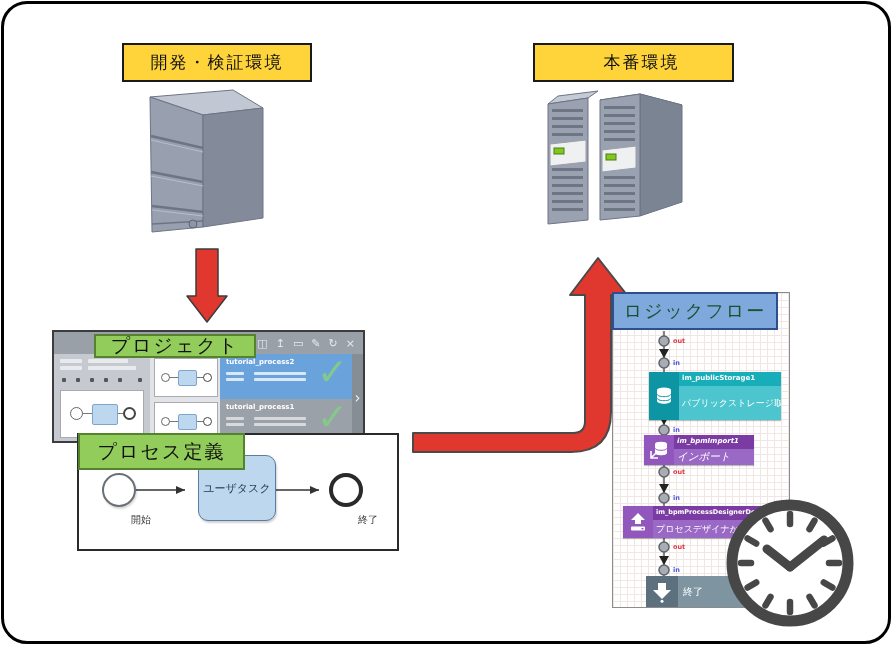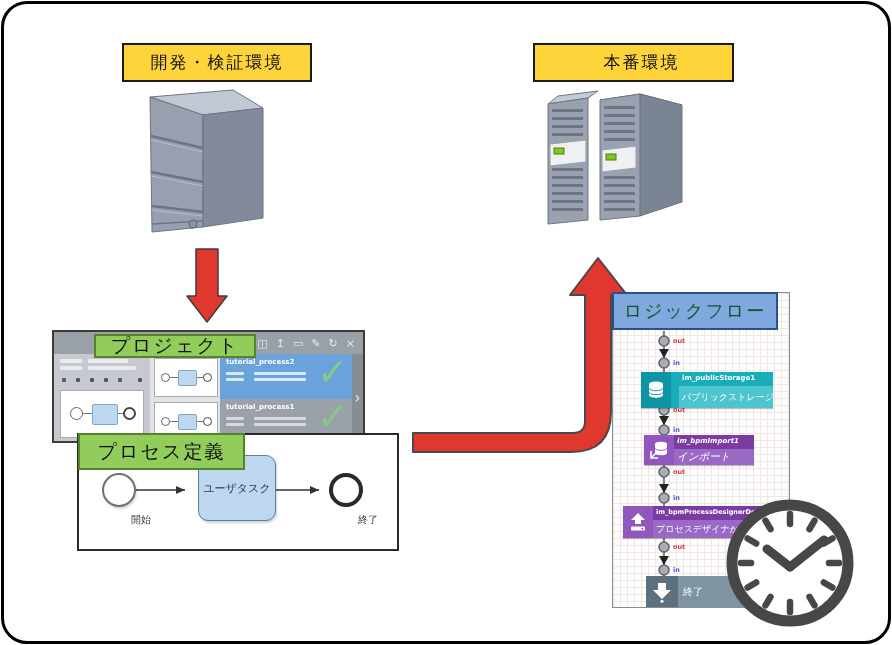--- a/index.html
+++ b/index.html
@@ -241,21 +241,21 @@
     </svg>
     <span class="port out" style="left:60px;top:45px;">out</span>
     <span class="port in" style="left:60px;top:67px;">in</span>
     <span class="port out" style="left:60px;top:114px;">out</span>
     <span class="port in" style="left:60px;top:134px;">in</span>
     <span class="port out" style="left:60px;top:176px;">out</span>
     <span class="port in" style="left:60px;top:202px;">in</span>
     <span class="port out" style="left:60px;top:251px;">out</span>
     <span class="port in" style="left:60px;top:274px;">in</span>
 
-    <div class="fnode" style="left:28px;top:79px;width:132px;height:36px;background:#17AEBA;gap:8px;">
+    <div class="fnode" style="left:36px;top:79px;width:132px;height:48px;background:#17AEBA;">
       <div class="ficon" style="background:#0E95A3;">
         <svg width="22" height="22" viewBox="0 0 22 22">
           <ellipse cx="11" cy="5" rx="7" ry="2.6" fill="#fff"></ellipse>
           <path d="M4 5 V16 c0,1.5 3.1,2.7 7,2.7 s7,-1.2 7,-2.7 V5" fill="#fff"></path>
           <path d="M4 9 c0,1.5 3.1,2.7 7,2.7 s7,-1.2 7,-2.7 M4 13 c0,1.5 3.1,2.7 7,2.7 s7,-1.2 7,-2.7" fill="none" stroke="#0E95A3" stroke-width="1"></path>
         </svg>
       </div>
       <div class="fbody">
         <div class="ftitle">im_publicStorage1</div>
         <div class="fsub" style="background:#4CC5CE;font-size:9px;">パブリックストレージ取得</div>

